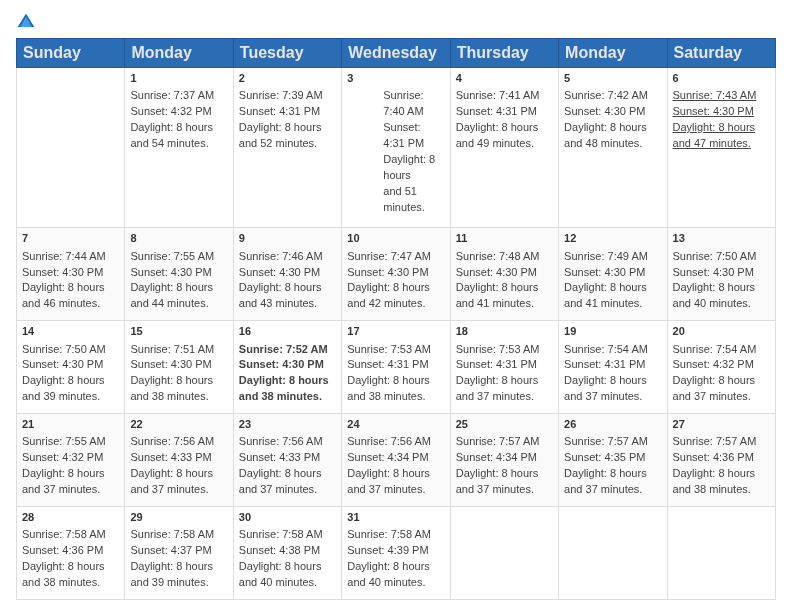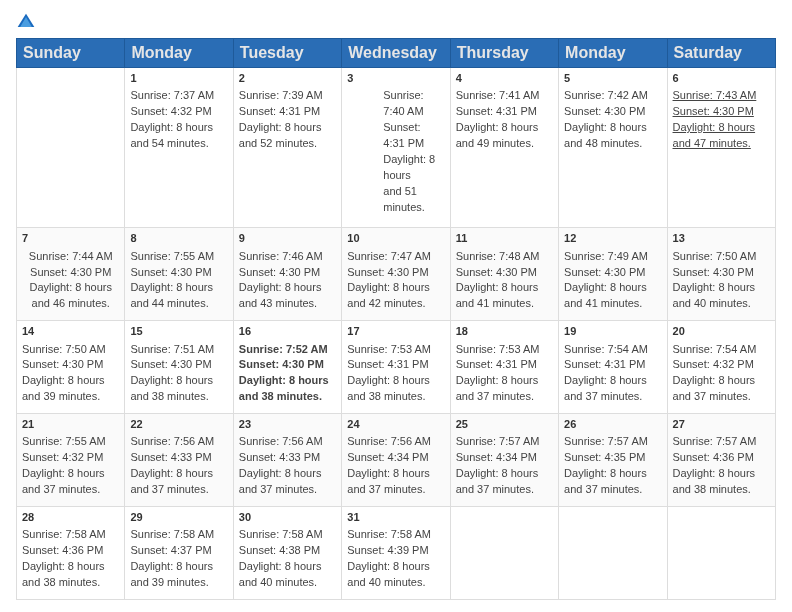--- a/index.html
+++ b/index.html
@@ -168,21 +168,21 @@
             <div class="day-number">6</div>
             <div class="day-info" style="white-space: pre-line; text-decoration: underline;">Sunrise: 7:43 AM
 Sunset: 4:30 PM
 Daylight: 8 hours
 and 47 minutes.</div>
           </td>
         </tr>
         <tr>
           <td>
             <div class="day-number">7</div>
-            <div class="day-info" style="white-space: pre-line; text-align: center;">Sunrise: 7:44 AM
+            <div class="day-info" style="white-space: pre-line;">Sunrise: 7:44 AM
 Sunset: 4:30 PM
 Daylight: 8 hours
 and 46 minutes.</div>
           </td>
           <td>
             <div class="day-number">8</div>
             <div class="day-info" style="white-space: pre-line;">Sunrise: 7:55 AM
 Sunset: 4:30 PM
 Daylight: 8 hours
 and 44 minutes.</div>

